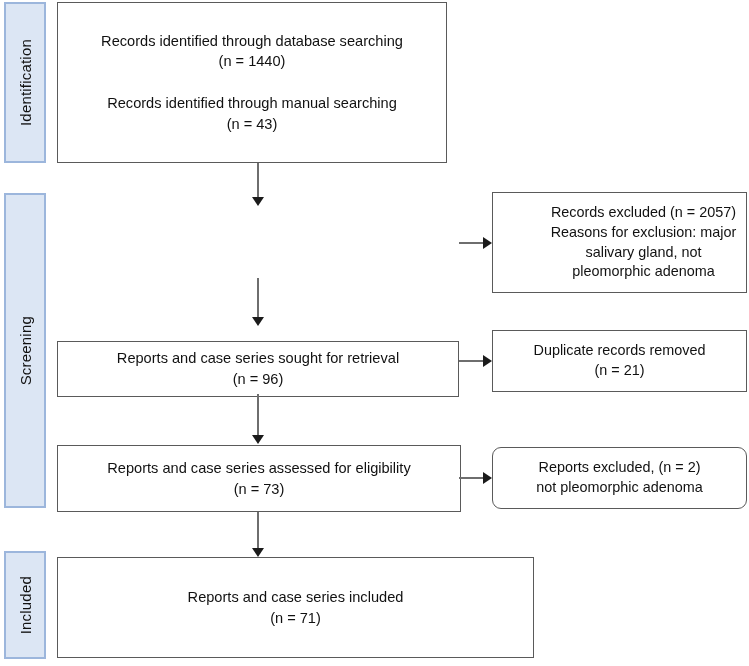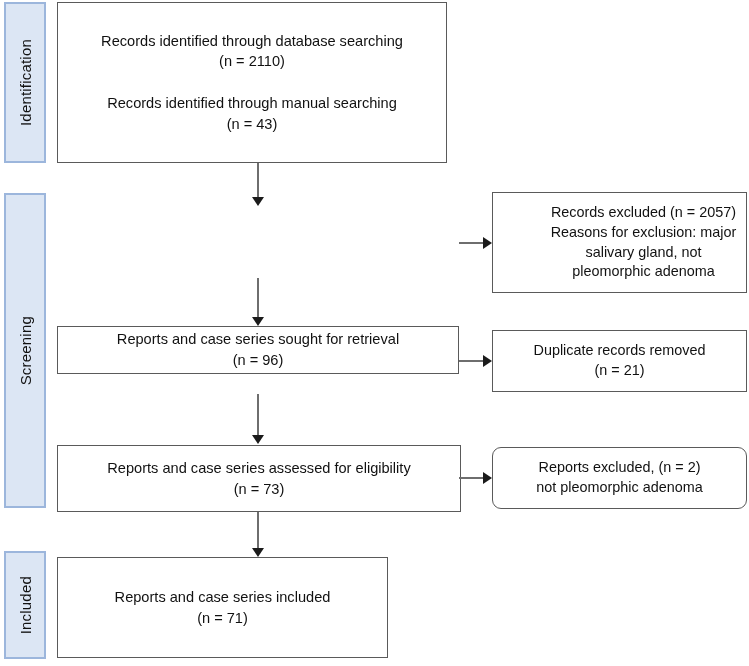--- a/index.html
+++ b/index.html
@@ -101,38 +101,38 @@
   <div class="stage-label" style="left:4px; top:193px; width:42px; height:315px;">
     <span class="stage-text">Screening</span>
   </div>
 
   <div class="stage-label" style="left:4px; top:551px; width:42px; height:108px;">
     <span class="stage-text">Included</span>
   </div>
 
   <div class="flow-box" style="left:57px; top:2px; width:390px; height:161px;">
     <span class="box-text">Records identified through database searching
-(n = 2110)
+(n = 1440)
 
 Records identified through manual searching
 (n = 43)</span>
   </div>
 
 
-  <div class="flow-box" style="left:57px; top:326px; width:402px; height:48px;">
+  <div class="flow-box" style="left:57px; top:341px; width:402px; height:56px;">
     <span class="box-text">Reports and case series sought for retrieval
 (n = 96)</span>
   </div>
 
   <div class="flow-box" style="left:57px; top:445px; width:404px; height:67px;">
     <span class="box-text">Reports and case series assessed for eligibility
 (n = 73)</span>
   </div>
 
-  <div class="flow-box" style="left:57px; top:557px; width:331px; height:101px;">
+  <div class="flow-box" style="left:57px; top:557px; width:477px; height:101px;">
     <span class="box-text">Reports and case series included
 (n = 71)</span>
   </div>
 
   <div class="flow-box side-box" style="left:492px; top:192px; width:255px; height:101px;padding-left:48px;">
     <span class="box-text">Records excluded (n = 2057)
 Reasons for exclusion: major salivary gland, not pleomorphic adenoma</span>
   </div>
 
   <div class="flow-box side-box" style="left:492px; top:330px; width:255px; height:62px;">

